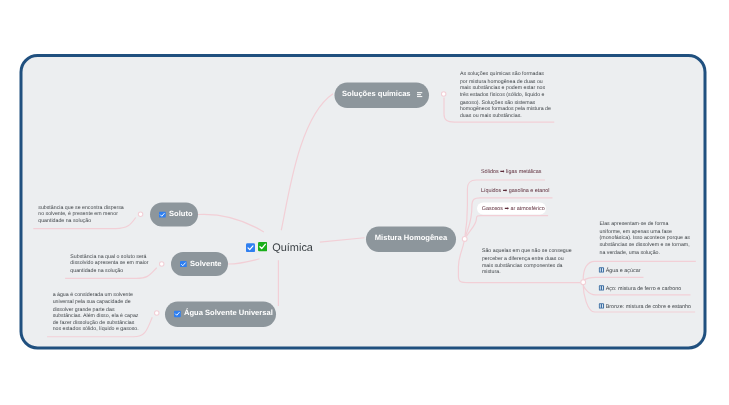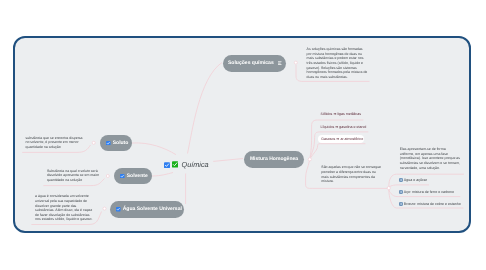--- a/index.html
+++ b/index.html
@@ -100,21 +100,21 @@
   </div>
 
   <div class="pill" style="left:95px;top:163px;width:74px;height:16.5px;padding-left:6px;">
     <svg class="cbblue" viewBox="0 0 16 16">
           <rect x="0" y="0" width="16" height="16" rx="2.6" fill="#2f7ff0"></rect>
           <path d="M3.6 8.2 L6.6 11.2 L12.4 4.6" fill="none" stroke="#ffffff" stroke-width="2.2" stroke-linecap="round" stroke-linejoin="round"></path>
         </svg>
     <span class="lbl">Água Solvente Universal</span>
   </div>
 
-  <div class="centerwrap" style="left:148.9px;top:122.3px;font-style:italic;">
+  <div class="centerwrap" style="left:148.9px;top:122.3px;">
     <svg class="cbblue" viewBox="0 0 16 16">
           <rect x="0" y="0" width="16" height="16" rx="2.6" fill="#2f7ff0"></rect>
           <path d="M3.6 8.2 L6.6 11.2 L12.4 4.6" fill="none" stroke="#ffffff" stroke-width="2.2" stroke-linecap="round" stroke-linejoin="round"></path>
         </svg>
     <svg class="cbgreen" viewBox="0 0 16 16">
           <rect x="0" y="0" width="16" height="16" rx="2.2" fill="#1aaf1a"></rect>
           <path d="M3.4 8.4 L6.4 11.4 L12.8 3.8" fill="none" stroke="#ffffff" stroke-width="2.3" stroke-linecap="round" stroke-linejoin="round"></path>
         </svg>
     <span>Química</span>
   </div>

